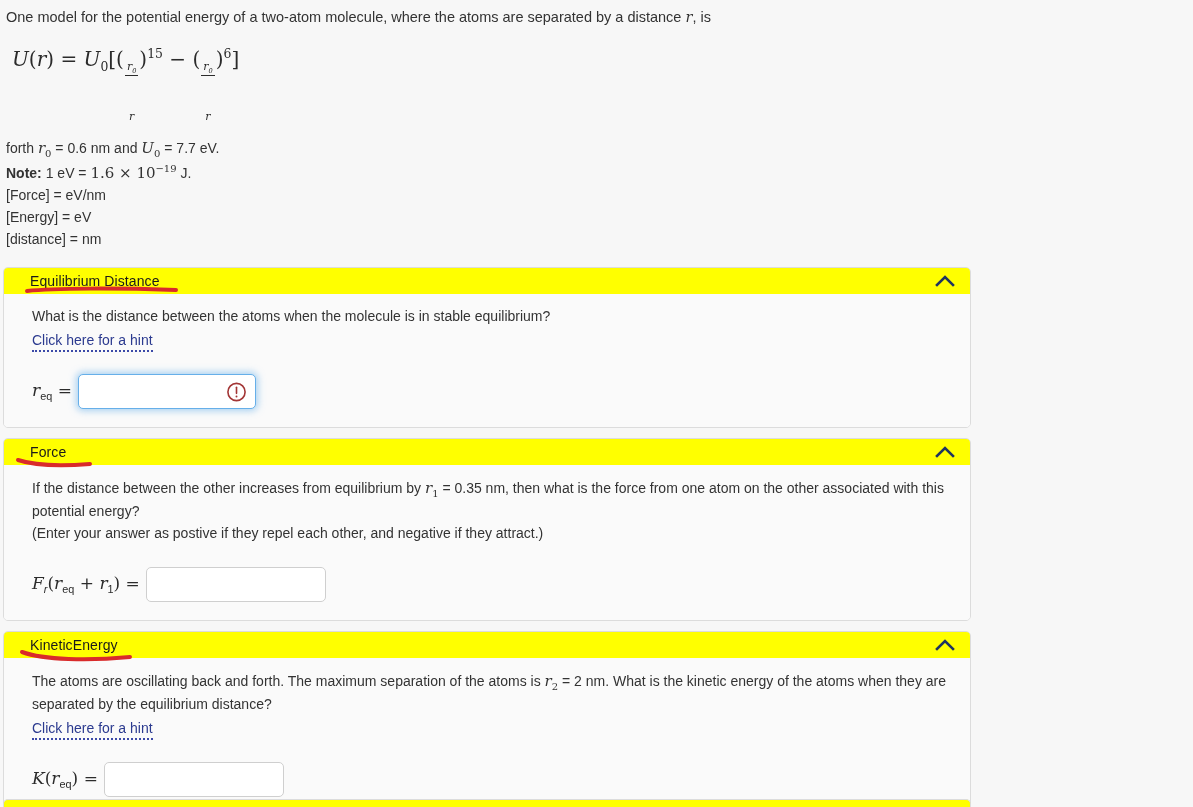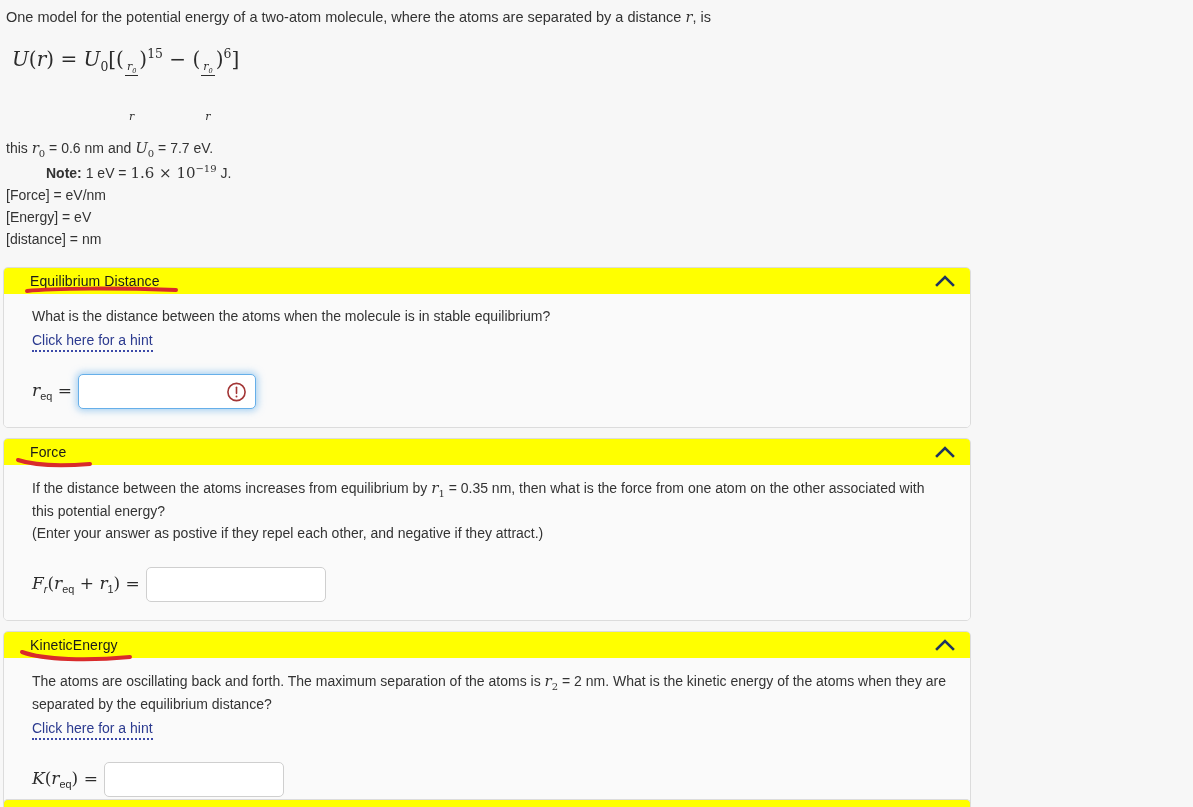--- a/index.html
+++ b/index.html
@@ -39,21 +39,21 @@
     line-height: 1.03;
     margin: 0 1px;
     gap: 35px;
   }
   .frac .num { border-bottom: 1px solid #2b2b2b; padding: 0 2px 0px 2px; font-style: italic; }
   .frac .den { padding: 0px 2px 0 2px; font-style: italic; }
   sub.sm { font-size: 0.62em; }
   sup.sm { font-size: 0.62em; }
 
   .units-line { font-size: 14px; line-height: 1.57; color: #333; }
-  .units-line b { font-weight: bold; margin-left: 40px; }
+  .units-line b { font-weight: bold; }
   .bigmath { font-family: "DejaVu Serif", "Liberation Serif", serif; font-size: 15px; }
 
   
   .card {
     background: #fafafa;
     border: 1px solid #dcdcdc;
     border-radius: 5px;
     margin: 0 3px 10px 3px;
     overflow: visible;
     position: relative;
@@ -166,21 +166,21 @@
       <span class="it">U</span><span>(</span><span class="it">r</span><span>) = </span><span class="it">U</span><sub class="sm">0</sub><span>[(</span><span class="frac">
           <span class="num"><span>r</span><sub style="font-size:0.6em">0</sub></span>
           <span class="den">r</span>
         </span><span>)</span><sup class="sm">15</sup><span> − (</span><span class="frac">
           <span class="num"><span>r</span><sub style="font-size:0.6em">0</sub></span>
           <span class="den">r</span>
         </span><span>)</span><sup class="sm">6</sup><span>]</span>
     </div>
 
     <div class="units-line">
-      <span>this </span><span class="bigmath" style="font-style:italic">r</span><sub class="bigmath" style="font-size:10px">0</sub><span> = 0.6 nm and </span><span class="bigmath" style="font-style:italic">U</span><sub class="bigmath" style="font-size:10px">0</sub><span> = 7.7 eV.</span>
+      <span>forth </span><span class="bigmath" style="font-style:italic">r</span><sub class="bigmath" style="font-size:10px">0</sub><span> = 0.6 nm and </span><span class="bigmath" style="font-style:italic">U</span><sub class="bigmath" style="font-size:10px">0</sub><span> = 7.7 eV.</span>
     </div>
 
     <div class="units-line">
       <b>Note:</b><span> 1 eV = </span><span class="bigmath">1.6 × 10</span><sup class="bigmath" style="font-size:10px">−19</sup><span> J.</span>
     </div>
 
     <div class="units-line">[Force] = eV/nm</div>
     <div class="units-line">[Energy] = eV</div>
     <div class="units-line">[distance] = nm</div>
   </div>
@@ -215,21 +215,21 @@
 
   <div class="card">
     <div class="card-header">
       <span class="card-title">Force</span>
       <svg class="chev" viewBox="0 0 26 16">
         <polyline points="5,12 13,4 21,12" fill="none" stroke="#1f3560" stroke-width="2.6" stroke-linecap="square"></polyline>
       </svg>
     </div>
     <div class="card-body">
       <div class="q-text">
-        <span>If the distance between the atoms increases from equilibrium by </span><span class="bigmath" style="font-style:italic">r</span><sub class="bigmath" style="font-size:10px">1</sub><span> = 0.35 nm, then what is the force from one atom on the other associated with this potential energy?</span>
+        <span>If the distance between the other increases from equilibrium by </span><span class="bigmath" style="font-style:italic">r</span><sub class="bigmath" style="font-size:10px">1</sub><span> = 0.35 nm, then what is the force from one atom on the other associated with this potential energy?</span>
       </div>
       <div class="q-text">(Enter your answer as postive if they repel each other, and negative if they attract.)</div>
       <div class="answer-row">
         <span class="ans-label"><span class="it">F</span><sub style="font-style:italic">r</sub><span>(</span><span class="it">r</span><sub>eq</sub><span> + </span><span class="it">r</span><sub>1</sub><span>) =</span></span>
         <span class="input-wrap">
           <input class="ans-input" type="text" value="" placeholder="" style="">
         </span>
       </div>
     </div>
     <svg class="annot" style="left:10px; top:16px; width:90px; height:16px;" viewBox="0 0 90 16">

